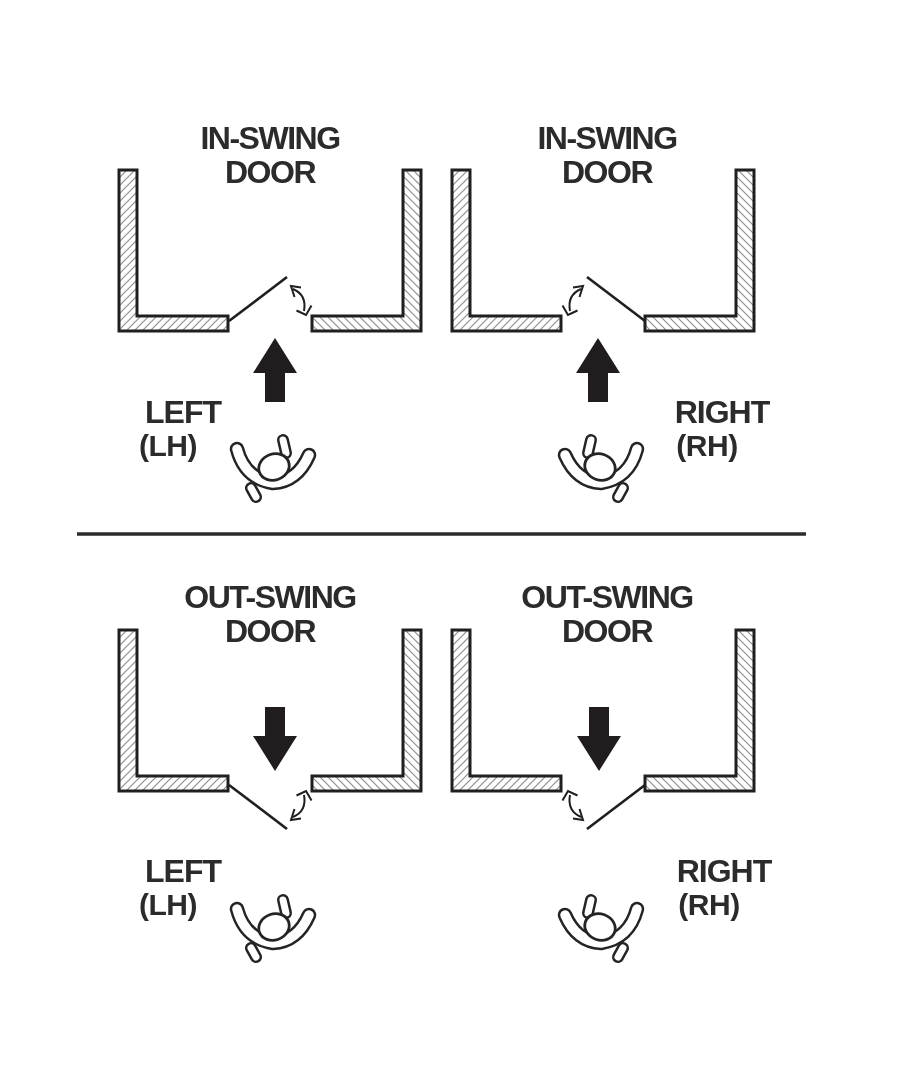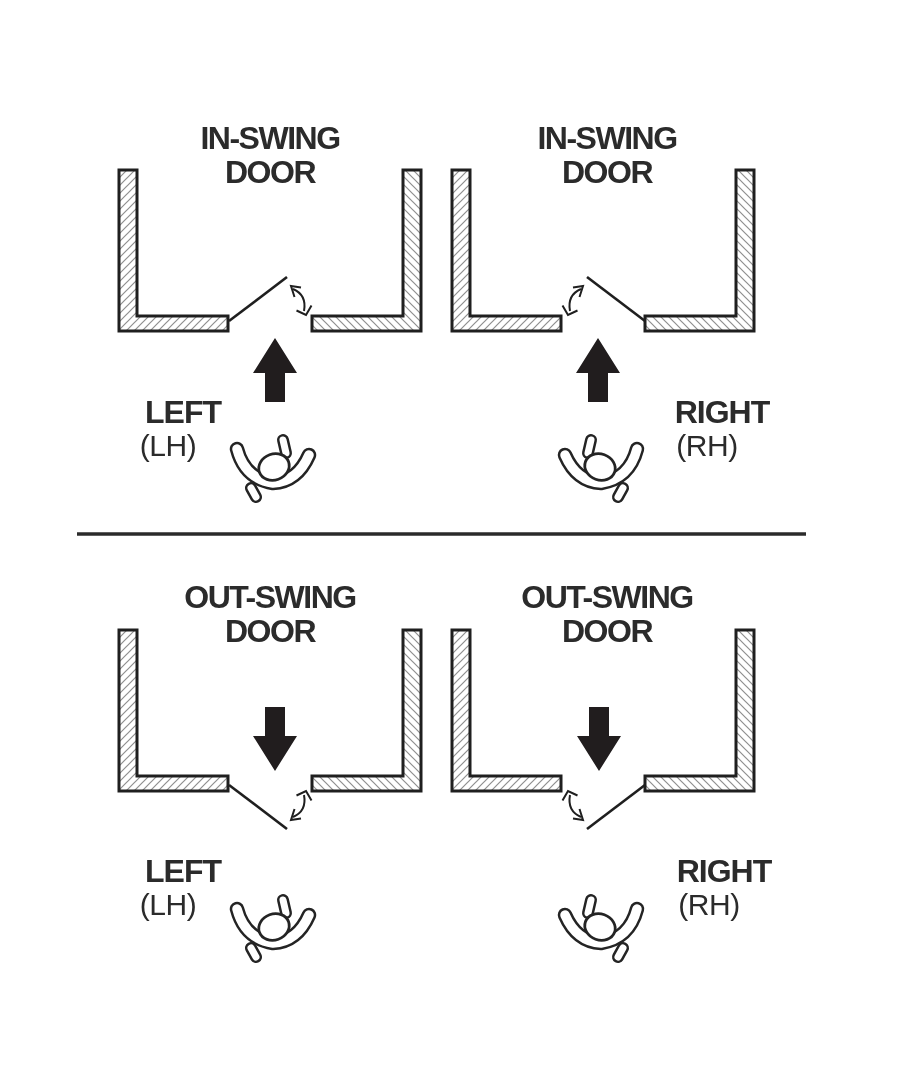--- a/index.html
+++ b/index.html
@@ -40,21 +40,21 @@
   }
   .q-title span { display: block; }
   .hand {
     font-weight: 700;
     font-size: 32px;
     line-height: 34px;
     letter-spacing: -1px;
     margin-left: 15px;
   }
   .abbr {
-    font-weight: 400;
+    font-weight: 700;
     font-size: 30px;
     line-height: 34px;
     letter-spacing: -0.5px;
   }
 </style>
 </head>
 <body>
 
 <div class="canvas">
 

